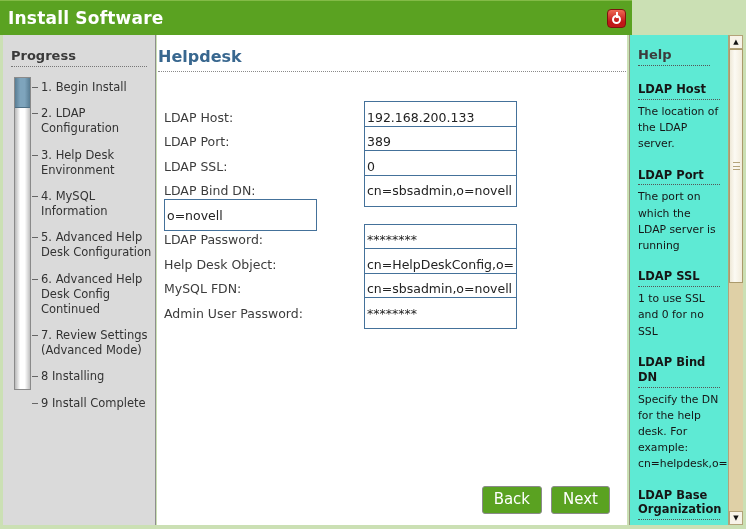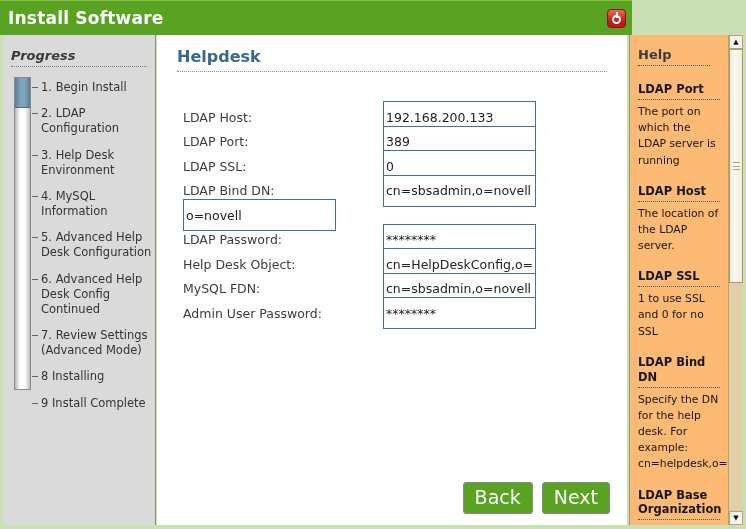--- a/index.html
+++ b/index.html
@@ -40,21 +40,20 @@
   
   .sidebar {
     position:absolute; left:3px; top:35px; width:153px; height:490px;
     background:#dadada; border-right:1px solid #8d8d8d;
     overflow:hidden;
   }
   .progress-heading {
     font-size:13px; font-weight:bold; color:#3a3a3a;
     margin:13px 8px 0 8px; padding-bottom:3px;
     border-bottom:1px dotted #777;
-    font-style:italic;
   }
   .progress-wrap { display:flex; margin:10px 0 0 11px; }
   .progress-bar {
     width:17px; height:313px; flex:0 0 17px;
     border:1px solid #8a8a8a;
     background:linear-gradient(to right,#b9b9b9,#ffffff 35%,#ffffff 65%,#c0c0c0);
     position:relative;
   }
   .progress-fill {
     position:absolute; top:0; left:0; right:0; height:9.5%;
@@ -66,50 +65,50 @@
     position:relative; font-size:11.5px; line-height:1.32; color:#333;
     margin-bottom:11px;
   }
   .steps li::before {
     content:""; position:absolute; left:-9px; top:7px; width:6px; height:1px;
     background:#666;
   }
   
   .main {
     position:absolute; left:157px; top:35px; width:470px; height:490px;
-    background:#ffffff; padding:12px 20px;
+    background:#ffffff; padding:12px 1px;
   }
   .page-title {
     font-size:16px; font-weight:bold; color:#38678f;
     padding-bottom:5px; border-bottom:1px dotted #8a8a8a;
   }
   .form { margin-top:33px; }
   .form-row { display:flex; align-items:center; height:24.5px; padding-left:6px; }
   .form-row label {
     width:200px; flex:0 0 200px; font-size:12.5px; color:#3c3c3c;
   }
   .form-row input {
     width:153px; height:32px; font-family:"DejaVu Sans","Liberation Sans",sans-serif;
     font-size:12.5px; color:#222; border:1px solid #44719a;
     padding:0 2px; background:#ffffff; outline:none;
   }
   .btn-row { position:absolute; right:17px; bottom:11px; display:flex; gap:9px; }
   .btn {
-    background:#5aa221; color:#ffffff; font-size:19px;
+    background:#5aa221; color:#ffffff; font-size:15px;
     font-family:"DejaVu Sans","Liberation Sans",sans-serif;
     border:1px solid #8a8a8a; border-radius:3px;
     padding:3px 11px 5px 11px; cursor:pointer;
   }
   
   .help-panel {
     position:absolute; right:3px; top:35px; width:114px; height:490px;
     display:flex;
   }
   .help-content {
-    width:99px; flex:0 0 99px; background:#fdba74;
+    width:99px; flex:0 0 99px; background:#5eead4;
     border-left:1px solid #98987e;
     padding:9px 8px 0 8px; overflow:hidden;
   }
   .help-heading {
     font-size:13px; font-weight:bold; color:#3c3c3c;
     display:inline-block; padding-bottom:3px; margin-bottom:16px;
     border-bottom:1px dotted #555; min-width:72px;
   }
   .help-section { margin-bottom:15px; }
   .help-section h3 {
@@ -222,26 +221,26 @@
     <button class="btn">Back</button>
     <button class="btn">Next</button>
   </div>
 </div>
 
 <div class="help-panel">
   <div class="help-content">
     <div class="help-heading">Help</div>
 
     <div class="help-section">
+      <h3>LDAP Host</h3>
+      <p>The location of the LDAP server.</p>
+    </div>
+    <div class="help-section">
       <h3>LDAP Port</h3>
       <p>The port on which the LDAP server is running</p>
-    </div>
-    <div class="help-section">
-      <h3>LDAP Host</h3>
-      <p>The location of the LDAP server.</p>
     </div>
     <div class="help-section">
       <h3>LDAP SSL</h3>
       <p>1 to use SSL and 0 for no SSL</p>
     </div>
     <div class="help-section">
       <h3>LDAP Bind DN</h3>
       <p>Specify the DN for the help desk. For example: cn=helpdesk,o=org</p>
     </div>
     <div class="help-section">

